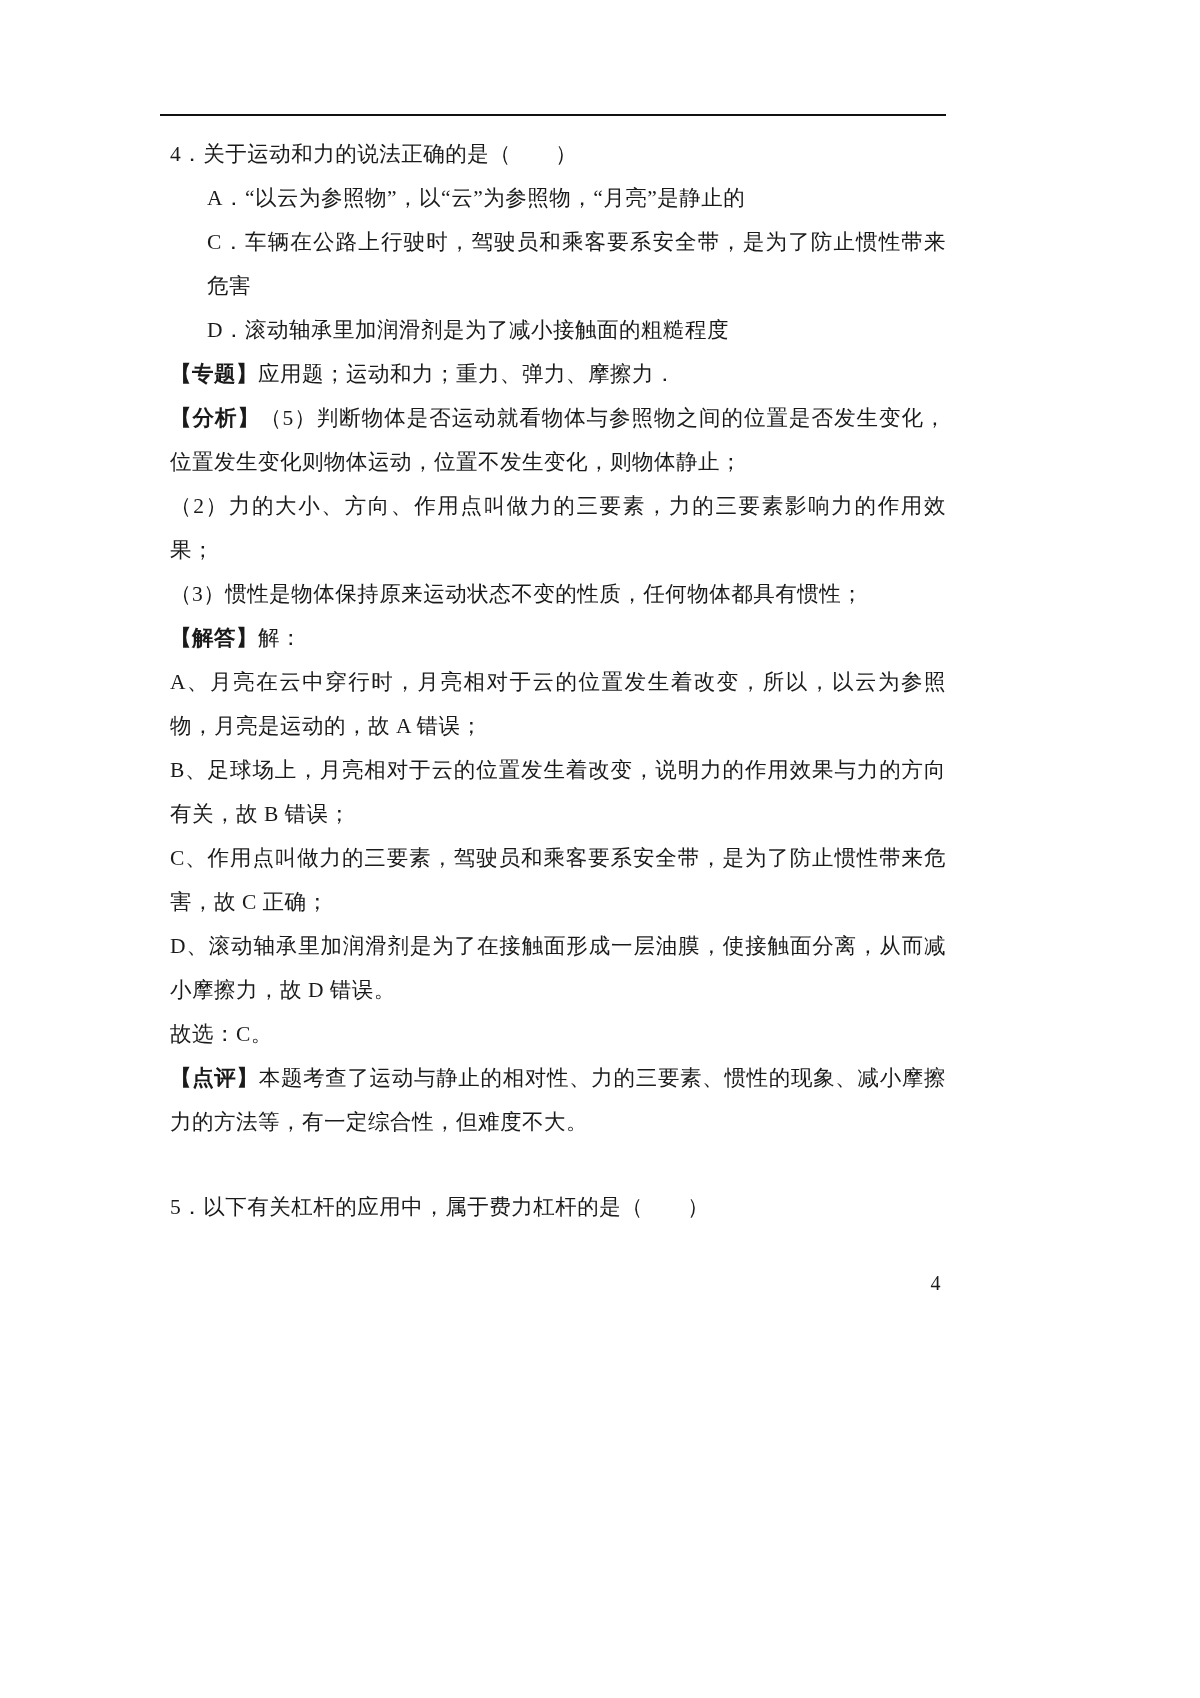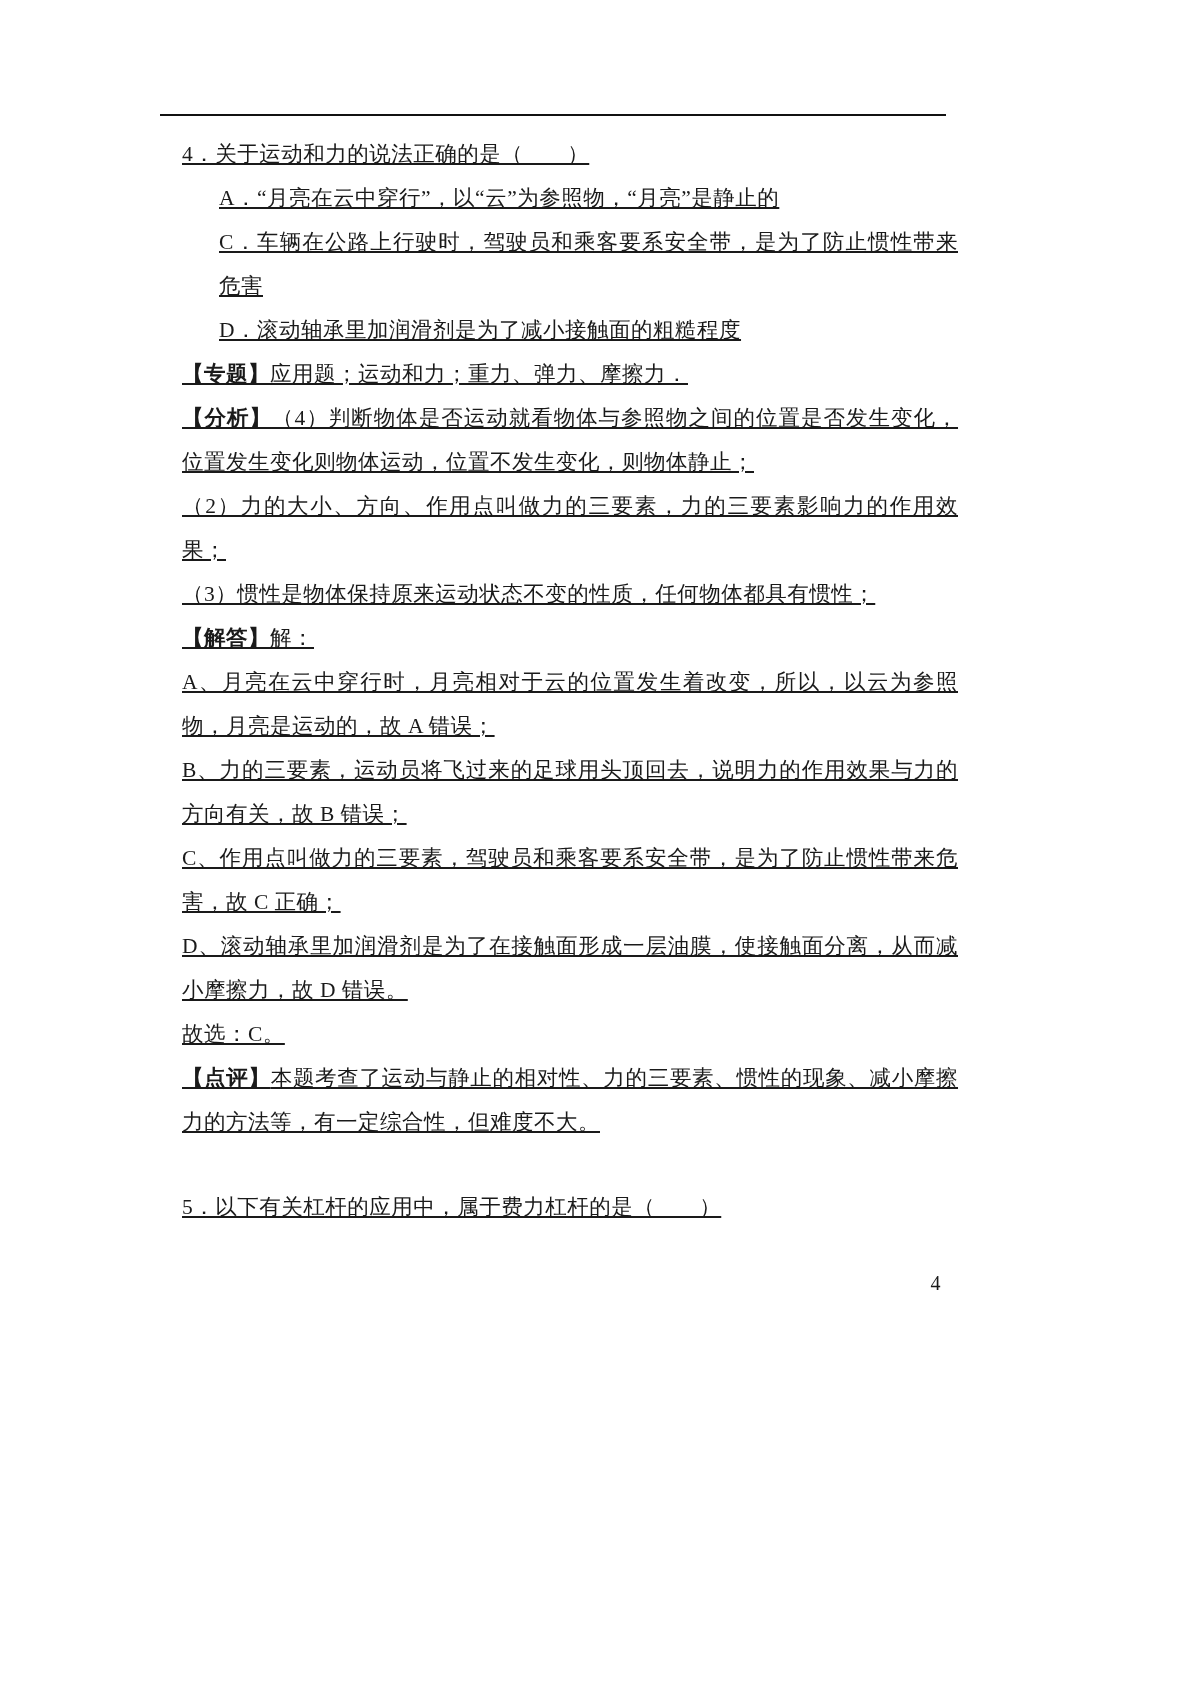--- a/index.html
+++ b/index.html
@@ -26,29 +26,28 @@
   .header-rule {
     position: absolute;
     left: 160px;
     top: 114px;
     width: 786px;
     height: 2px;
     background: #111111;
   }
   .content {
     position: absolute;
-    left: 182px;
+    left: 170px;
     top: 132px;
     width: 776px;
     font-size: 21.5px;
     line-height: 44px;
     text-align: justify;
     text-justify: inter-ideograph;
     letter-spacing: 0.5px;
-    text-decoration: underline;
   }
   .content p {
     margin: 0;
     padding: 0;
   }
   .content p.indent-1 {
     padding-left: 37px;
   }
   .plabel {
     font-weight: bold;
@@ -71,41 +70,41 @@
 <body>
 
 <div class="page">
 
   <div class="header-rule"></div>
 
   <div class="content">
 
     <p><span class="plabel"></span><span>4．关于运动和力的说法正确的是（　　）</span></p>
 
-    <p class="indent-1"><span class="plabel"></span><span>A．“月亮在云中穿行”，以“云”为参照物，“月亮”是静止的</span></p>
+    <p class="indent-1"><span class="plabel"></span><span>A．“以云为参照物”，以“云”为参照物，“月亮”是静止的</span></p>
 
 
     <p class="indent-1"><span class="plabel"></span><span>C．车辆在公路上行驶时，驾驶员和乘客要系安全带，是为了防止惯性带来危害</span></p>
 
     <p class="indent-1"><span class="plabel"></span><span>D．滚动轴承里加润滑剂是为了减小接触面的粗糙程度</span></p>
 
     <p><span class="plabel">【专题】</span><span>应用题；运动和力；重力、弹力、摩擦力．</span></p>
 
-    <p><span class="plabel">【分析】</span><span>（4）判断物体是否运动就看物体与参照物之间的位置是否发生变化，位置发生变化则物体运动，位置不发生变化，则物体静止；</span></p>
+    <p><span class="plabel">【分析】</span><span>（5）判断物体是否运动就看物体与参照物之间的位置是否发生变化，位置发生变化则物体运动，位置不发生变化，则物体静止；</span></p>
 
     <p><span class="plabel"></span><span>（2）力的大小、方向、作用点叫做力的三要素，力的三要素影响力的作用效果；</span></p>
 
     <p><span class="plabel"></span><span>（3）惯性是物体保持原来运动状态不变的性质，任何物体都具有惯性；</span></p>
 
 
     <p><span class="plabel">【解答】</span><span>解：</span></p>
 
     <p><span class="plabel"></span><span>A、月亮在云中穿行时，月亮相对于云的位置发生着改变，所以，以云为参照物，月亮是运动的，故 A 错误；</span></p>
 
-    <p><span class="plabel"></span><span>B、力的三要素，运动员将飞过来的足球用头顶回去，说明力的作用效果与力的方向有关，故 B 错误；</span></p>
+    <p><span class="plabel"></span><span>B、足球场上，月亮相对于云的位置发生着改变，说明力的作用效果与力的方向有关，故 B 错误；</span></p>
 
     <p><span class="plabel"></span><span>C、作用点叫做力的三要素，驾驶员和乘客要系安全带，是为了防止惯性带来危害，故 C 正确；</span></p>
 
     <p><span class="plabel"></span><span>D、滚动轴承里加润滑剂是为了在接触面形成一层油膜，使接触面分离，从而减小摩擦力，故 D 错误。</span></p>
 
     <p><span class="plabel"></span><span>故选：C。</span></p>
 
     <p><span class="plabel">【点评】</span><span>本题考查了运动与静止的相对性、力的三要素、惯性的现象、减小摩擦力的方法等，有一定综合性，但难度不大。</span></p>
 
     <div class="spacer-line"></div>

